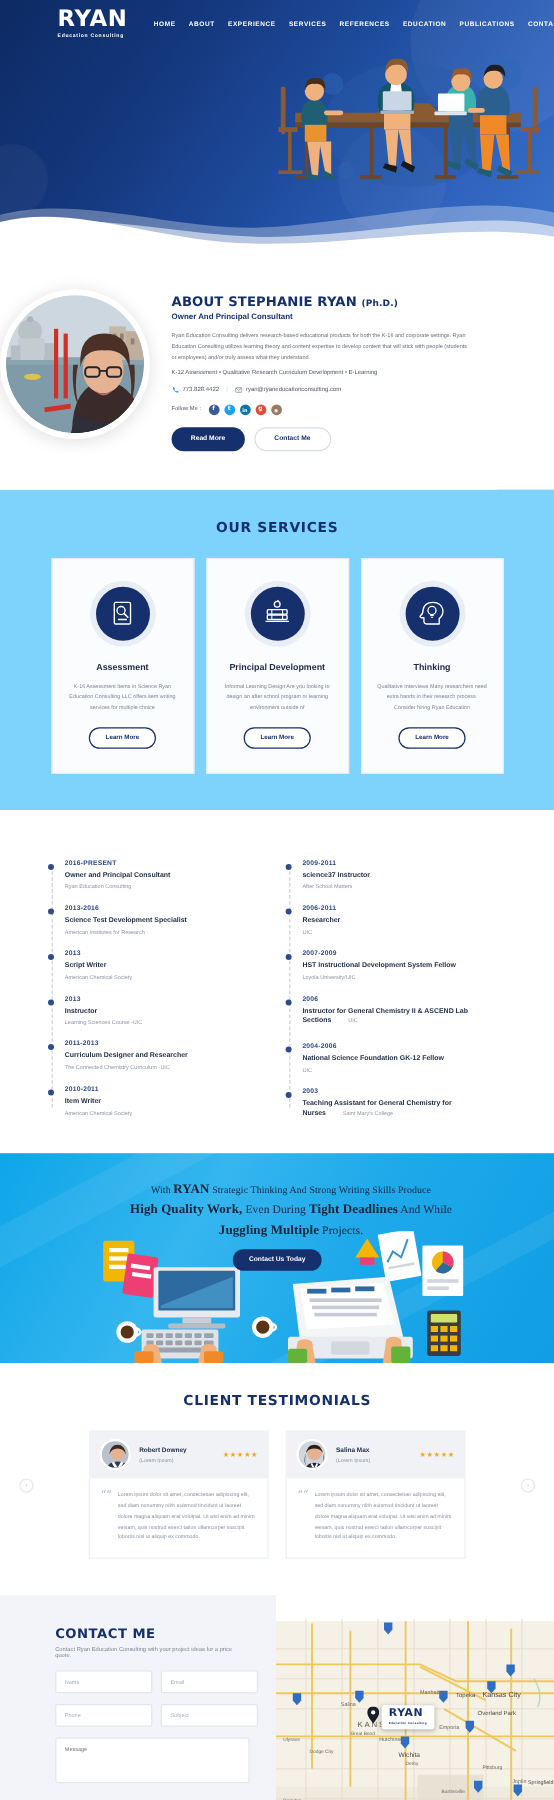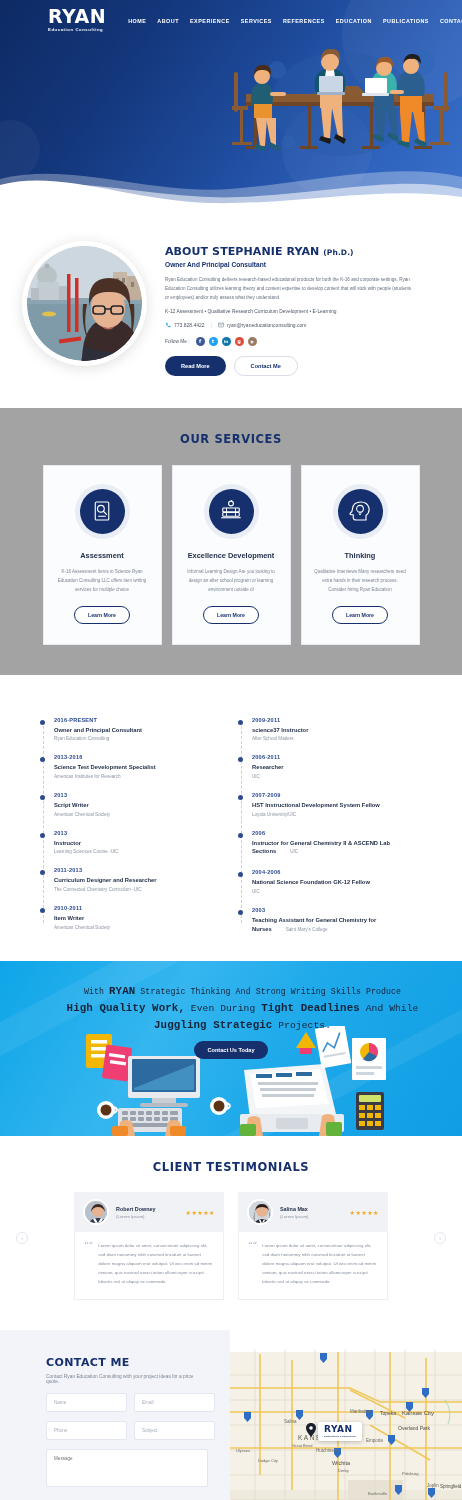--- a/index.html
+++ b/index.html
@@ -60,21 +60,21 @@
 
   
   .hero-ill { position:absolute; right:4px; top:42px; width:236px; height:140px; z-index:4; }
 
   
   .wave { position:absolute; left:0; bottom:0; width:462px; height:60px; z-index:5; }
 
   
   .about {
     position:relative; width:414px; padding:26px 0 32px 0;
-    background:#fff; display:flex; justify-content:flex-end;
+    background:#fff; display:flex; justify-content:flex-start;
   }
   .about-inner { width:392px; display:flex; gap:18px; }
   .photo-wrap {
     width:125px; height:125px; border-radius:50%;
     background:#fff; padding:5px;
     box-shadow:0 2px 14px rgba(0,0,0,0.13);
     flex:0 0 auto;
   }
   .photo { width:115px; height:115px; border-radius:50%; overflow:hidden; position:relative; }
   .about-txt { padding-top:4px; flex:1; }
@@ -105,21 +105,21 @@
     font-size:5.6px; font-weight:bold; padding:6px 16px;
     border-radius:20px; cursor:pointer;
   }
   .btn-out {
     background:#fff; color:#16306e; border:1px solid #d8dde6;
     font-size:5.6px; font-weight:bold; padding:6px 16px;
     border-radius:20px; cursor:pointer;
   }
 
   
-  .services { background:#a3a3a3; padding:24px 0 30px 0; }
+  .services { background:#7dd3fc; padding:24px 0 30px 0; }
   .sec-title {
     text-align:center; font-size:11.5px; color:#16306e; font-weight:bold;
     letter-spacing:0.6px; font-family:"DejaVu Sans", sans-serif;
   }
   .cards { display:flex; gap:10px; justify-content:center; margin-top:19px; }
   .card {
     width:119px; background:#fbfcfe; border:1px solid #e8ebf2;
     padding:18px 12px 20px 12px; text-align:center;
   }
   .circ-out {
@@ -161,21 +161,21 @@
 
   
   .cta {
     position:relative; height:175px; overflow:hidden;
     background:linear-gradient(120deg,#0ea5e8 0%, #35b6ef 35%, #1ea9ea 60%, #0f9ee4 100%);
   }
   .cta-stripe { position:absolute; background:rgba(255,255,255,0.07); transform:rotate(-28deg); }
   .cta-txt { position:relative; z-index:5; text-align:center; padding-top:22px; }
   .cta-txt .l {
     color:#152238; line-height:1.55; letter-spacing:0.1px;
-    font-family:Liberation Mono, monospace;
+    font-family:Liberation Serif, serif;
     padding-left:23px;
   }
   .cta-l1 { font-size:8.2px; }
   .cta-l2 { font-size:9.6px; }
   .cta-l3 { font-size:9.6px; }
   .cta-big { font-weight:bold; font-size:10.8px; }
   .cta-btn {
     position:relative; z-index:6;
     display:block; margin:7px auto 0 auto;
     background:#16306e; color:#fff; border:none;
@@ -474,21 +474,21 @@
               <circle cx="16" cy="6" r="3.2" fill="none" stroke="#fff" stroke-width="1.5"></circle>
               <line x1="16" y1="2.8" x2="17.5" y2="1.4" stroke="#fff" stroke-width="1.3"></line>
               <rect x="5" y="12" width="22" height="5" rx="1" fill="none" stroke="#fff" stroke-width="1.5"></rect>
               <rect x="5" y="18" width="22" height="5" rx="1" fill="none" stroke="#fff" stroke-width="1.5"></rect>
               <line x1="10" y1="12" x2="10" y2="23" stroke="#fff" stroke-width="1.2"></line>
               <line x1="22" y1="12" x2="22" y2="23" stroke="#fff" stroke-width="1.2"></line>
               <line x1="3" y1="25" x2="29" y2="25" stroke="#fff" stroke-width="1.5"></line>
             </svg>
           </div>
         </div>
-        <h3>Excellence Development</h3>
+        <h3>Principal Development</h3>
         <p>Informal Learning Design Are you looking to design an after school program or learning environment outside of</p>
         <button class="learn">Learn More</button>
       </div>
 
       <div class="card">
         <div class="circ-out">
           <div class="circ-in">
             <svg width="24" height="24" viewBox="0 0 32 32">
               <path d="M24 28 L24 22 Q29 18 28 12 Q26 4 17 4 Q7 4 6 13 Q6 17 3 19 Q2 20 4 21 L7 21 L7 25 Q7 28 11 28 Z" fill="none" stroke="#fff" stroke-width="1.5" stroke-linejoin="round"></path>
               <circle cx="16" cy="13" r="4.5" fill="none" stroke="#fff" stroke-width="1.4"></circle>
@@ -585,21 +585,21 @@
     </div>
   </section>
 
   <section class="cta">
     <div class="cta-stripe" style="width:400px;height:30px;left:-100px;top:10px;"></div>
     <div class="cta-stripe" style="width:340px;height:20px;left:160px;top:120px;"></div>
 
     <div class="cta-txt">
       <div class="l cta-l1"><span>With </span><span class="cta-big">RYAN</span><span> Strategic Thinking And Strong Writing Skills Produce</span></div>
       <div class="l cta-l2"><span class="cta-big">High Quality Work,</span><span> Even During </span><span class="cta-big">Tight Deadlines</span><span> And While</span></div>
-      <div class="l cta-l3"><span class="cta-big">Juggling Strategic</span><span> Projects.</span></div>
+      <div class="l cta-l3"><span class="cta-big">Juggling Multiple</span><span> Projects.</span></div>
       <button class="cta-btn">Contact Us Today</button>
     </div>
 
     <svg class="cta-ill" viewBox="0 0 462 110">
 
       <rect x="86" y="8" width="26" height="34" rx="2" fill="#f2b705"></rect>
       <rect x="91" y="14" width="16" height="3.5" fill="#fff"></rect>
         <rect x="91" y="21" width="16" height="3.5" fill="#fff"></rect>
         <rect x="91" y="28" width="16" height="3.5" fill="#fff"></rect>
       <rect x="104" y="20" width="26" height="34" rx="2" fill="#ef3e72" transform="rotate(8 117 37)"></rect>

